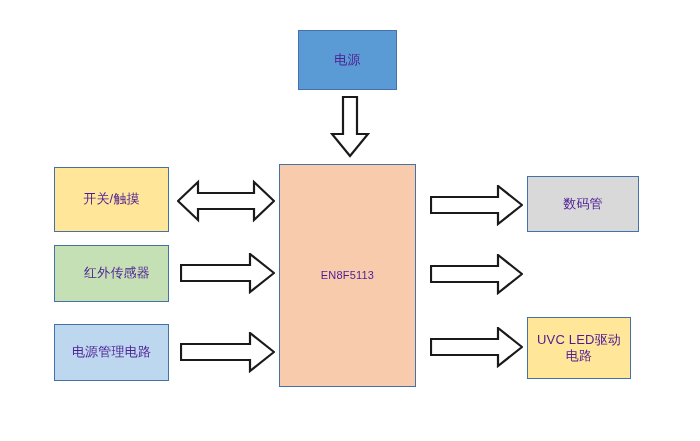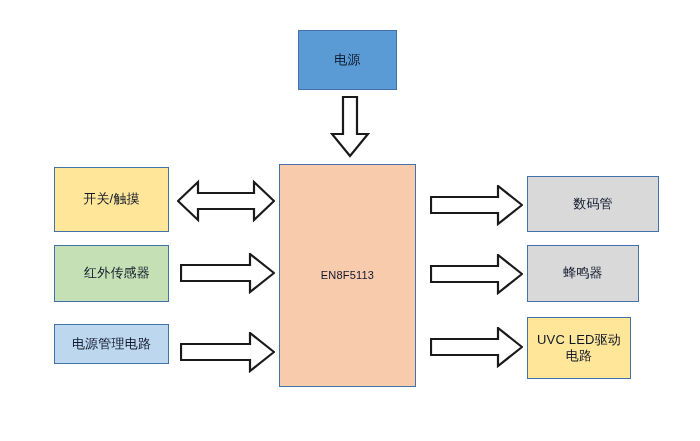--- a/index.html
+++ b/index.html
@@ -19,38 +19,38 @@
     overflow: hidden;
   }
   .block {
     position: absolute;
     box-sizing: border-box;
     border: 1px solid #4472a8;
     display: flex;
     align-items: center;
     justify-content: center;
     text-align: center;
-    color: #0f172a;
+    color: #4c1d95;
     font-size: 13px;
     line-height: 1.25;
     letter-spacing: 0.2px;
     padding: 2px 4px;
   }
   .block-label {
     display: block;
     width: 100%;
     white-space: pre-line;
   }
   
   #blk-power      { left: 298px; top: 30px;  width: 99px;  height: 60px; }
   #blk-mcu        { left: 279px; top: 164px; width: 137px; height: 223px; font-size: 11px; }
   #blk-switch     { left: 54px;  top: 167px; width: 115px; height: 65px; }
   #blk-ir         { left: 54px;  top: 245px; width: 115px; height: 57px; }
-  #blk-pmc        { left: 54px;  top: 324px; width: 115px; height: 40px; text-align: center; }
-  #blk-digits     { left: 527px; top: 176px; width: 132px; height: 56px; }
+  #blk-pmc        { left: 54px;  top: 324px; width: 115px; height: 57px; text-align: center; }
+  #blk-digits     { left: 527px; top: 176px; width: 112px; height: 56px; }
   #blk-buzzer     { left: 527px; top: 245px; width: 112px; height: 57px; }
   #blk-uvc        { left: 527px; top: 317px; width: 104px; height: 62px; }
 
   
   .arrow {
     position: absolute;
     overflow: visible;
   }
   .arrow svg { display: block; }
   .arrow-shape {
@@ -131,22 +131,19 @@
   <div class="arrow" id="arr-uvc">
     <svg width="93" height="41" viewBox="0 0 93 41" aria-hidden="true">
       <polygon class="arrow-shape" points="1,12 68,12 68,1 92,20 68,39 68,28 1,28"></polygon>
     </svg>
   </div>
 
   <div class="block" id="blk-digits" style="background:#d9d9d9;">
     <span class="block-label">数码管</span>
   </div>
 
-  <div class="block" id="blk-buzzer" style="background:#d9d9d9;">
-    <span class="block-label">蜂鸣器</span>
-  </div>
 
   <div class="block" id="blk-uvc" style="background:#ffe699;">
     <span class="block-label">UVC LED驱动
 电路</span>
   </div>
 
 </div>
 
 </body></html>

